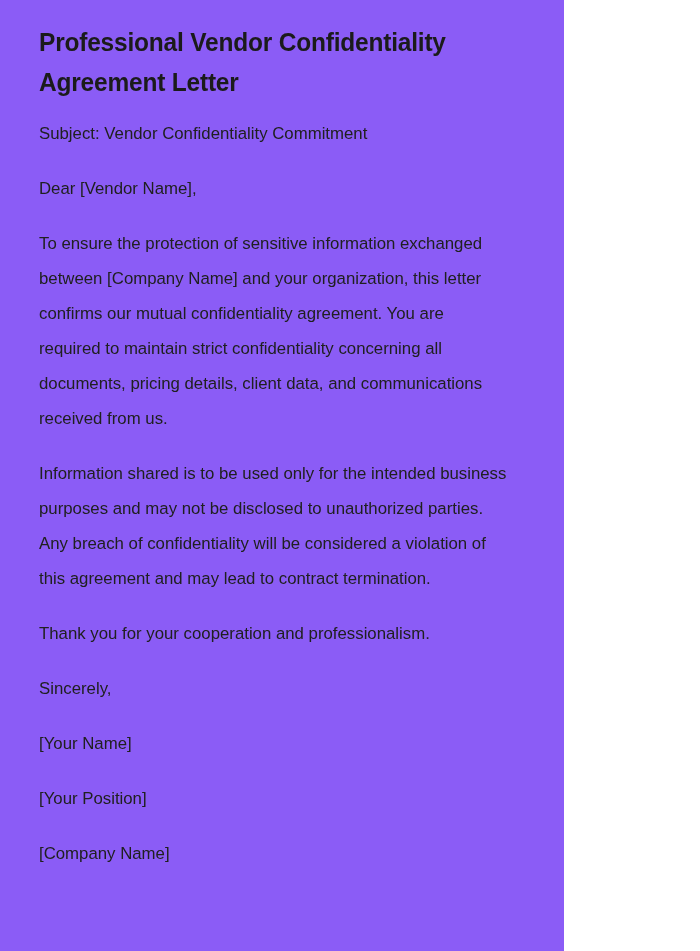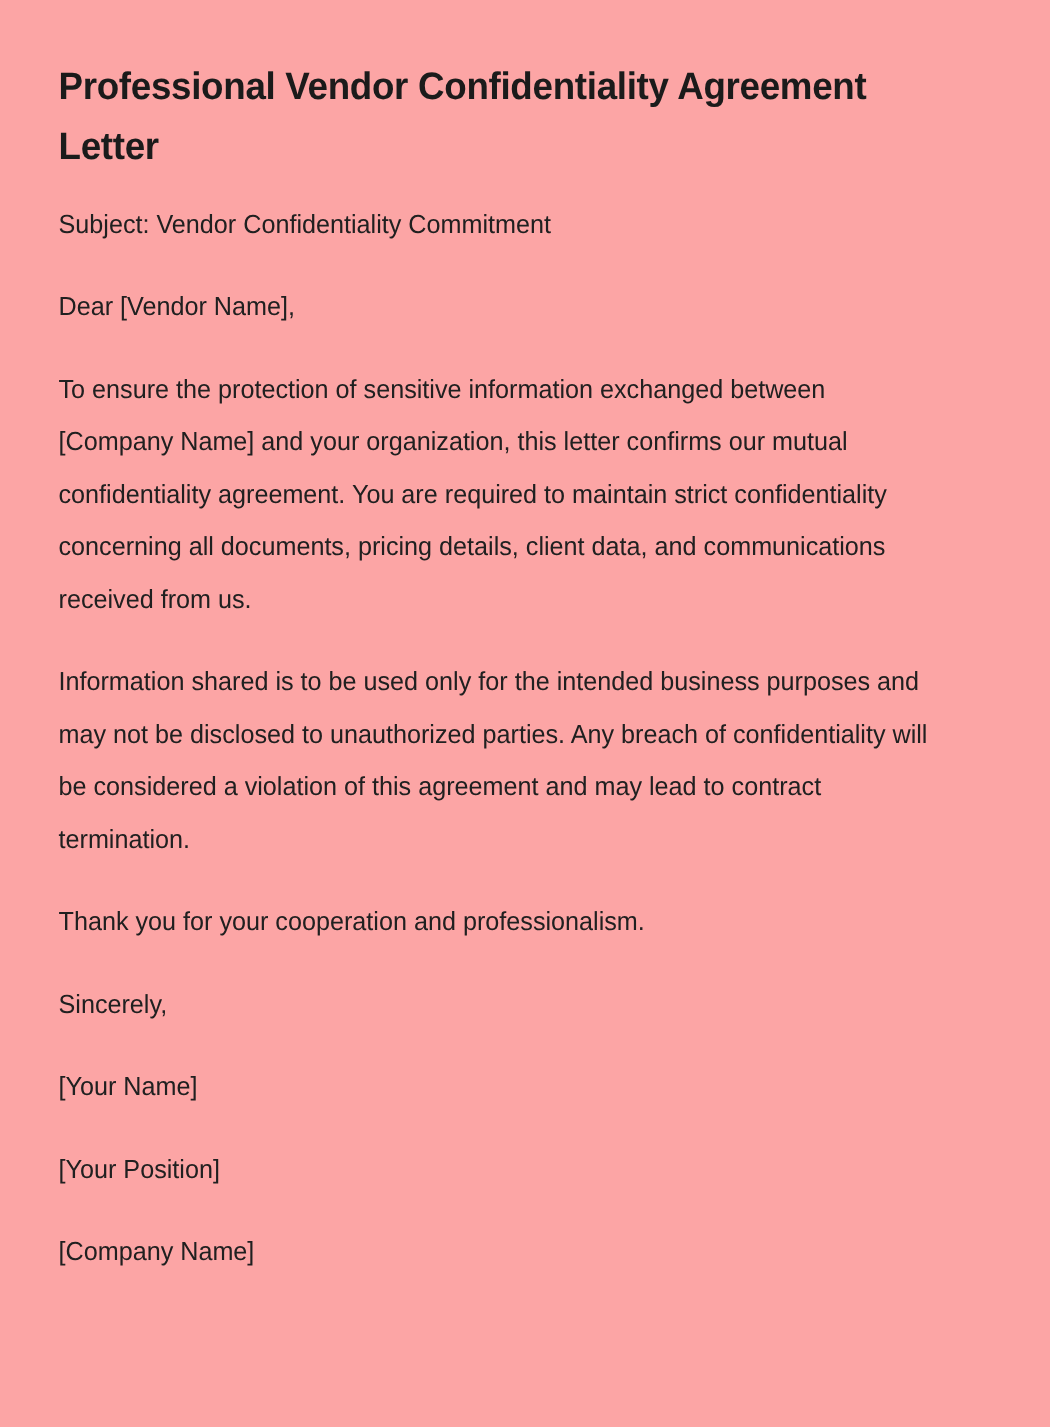--- a/index.html
+++ b/index.html
@@ -10,24 +10,24 @@
   body {
     width: 700px;
     height: 951px;
     overflow: hidden;
     font-family: "Liberation Sans Narrow", "Liberation Sans", sans-serif;
     -webkit-font-smoothing: antialiased;
   }
 
   .page {
     box-sizing: border-box;
-    width: 700px;
+    width: 564px;
     min-height: 951px;
-    background: #fca5a5;
-    padding: 38px 40px 20px 39px;
+    background: #8b5cf6;
+    padding: 22px 40px 20px 39px;
   }
 
   .doc-title {
     margin: 0 0 14px 0;
     padding: 0;
     font-family: "Liberation Sans", sans-serif;
     font-size: 25.5px;
     font-weight: 700;
     line-height: 40px;
     letter-spacing: -0.2px;

